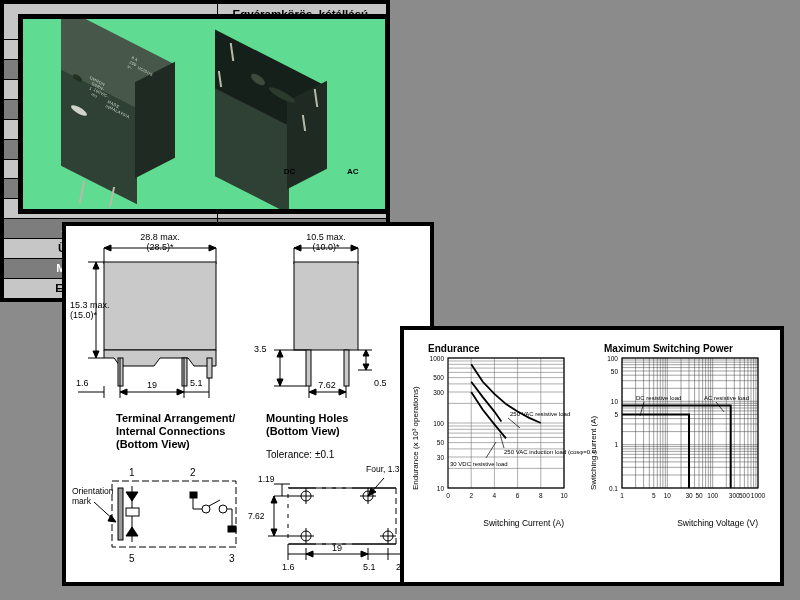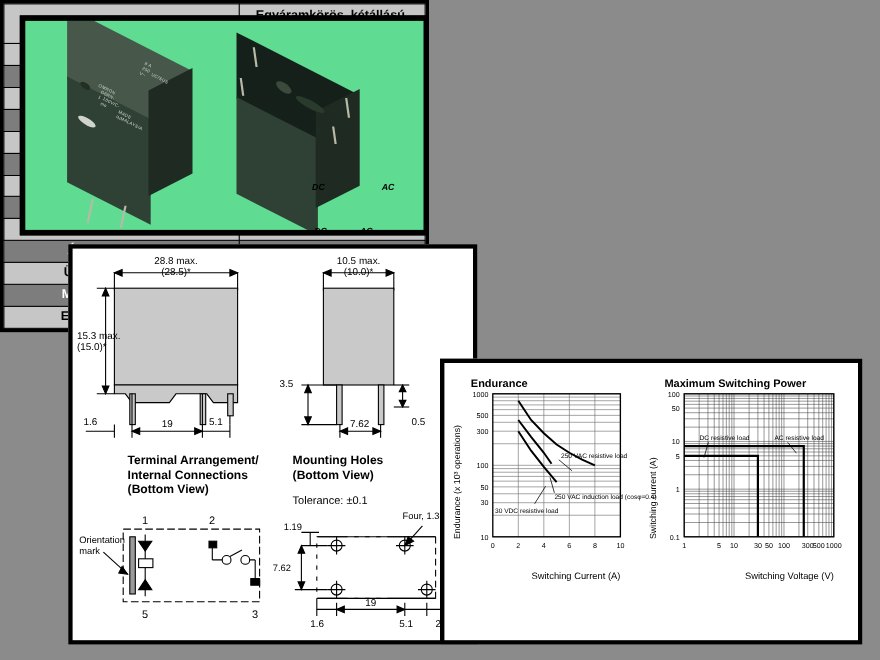--- a/index.html
+++ b/index.html
@@ -28,21 +28,21 @@
   table.spec td{
     border:1px solid #000;
     text-align:center;vertical-align:middle;
     font-size:11.5px;font-weight:bold;
     padding:1px 2px;line-height:1.15;
   }
   tr.dark td{background:#7d7d7d;color:#ffffff;}
   tr.light td{background:#c6c6c6;color:#000000;}
   td.c1{width:56%;}
   td.c2{width:44%;}
-  .sub{font-size:8px;vertical-align:baseline;position:relative;top:2px;font-style:italic;}
+  .sub{font-size:8px;vertical-align:baseline;position:relative;top:2px;}
 
   
   #dim-panel{left:18px;top:222px;width:372px;height:364px;border:4px solid #000;margin-left:44px;}
   #dim-svg{position:absolute;left:0;top:0;width:100%;height:100%;}
 
   
   #charts-panel{left:400px;top:326px;width:384px;height:260px;border:4px solid #000;padding-left:40px;}
   #charts-svg{position:absolute;left:0;top:0;width:100%;height:100%;}
 
   text{font-family:"Liberation Sans",sans-serif;}

